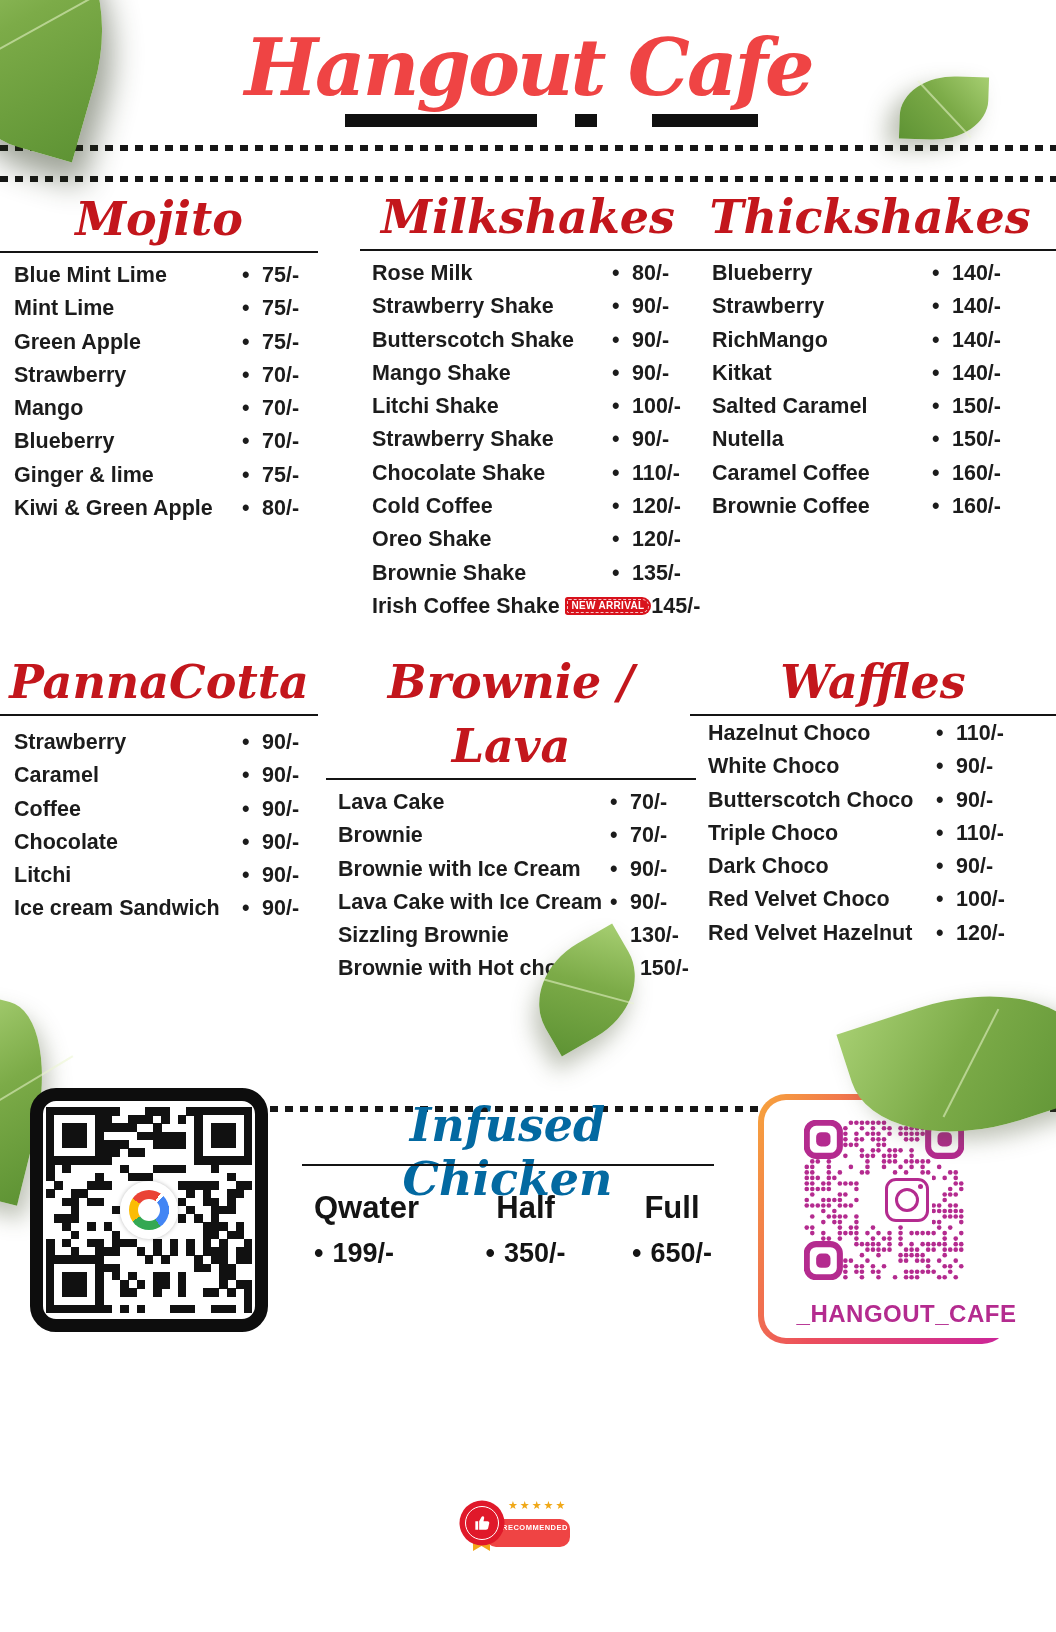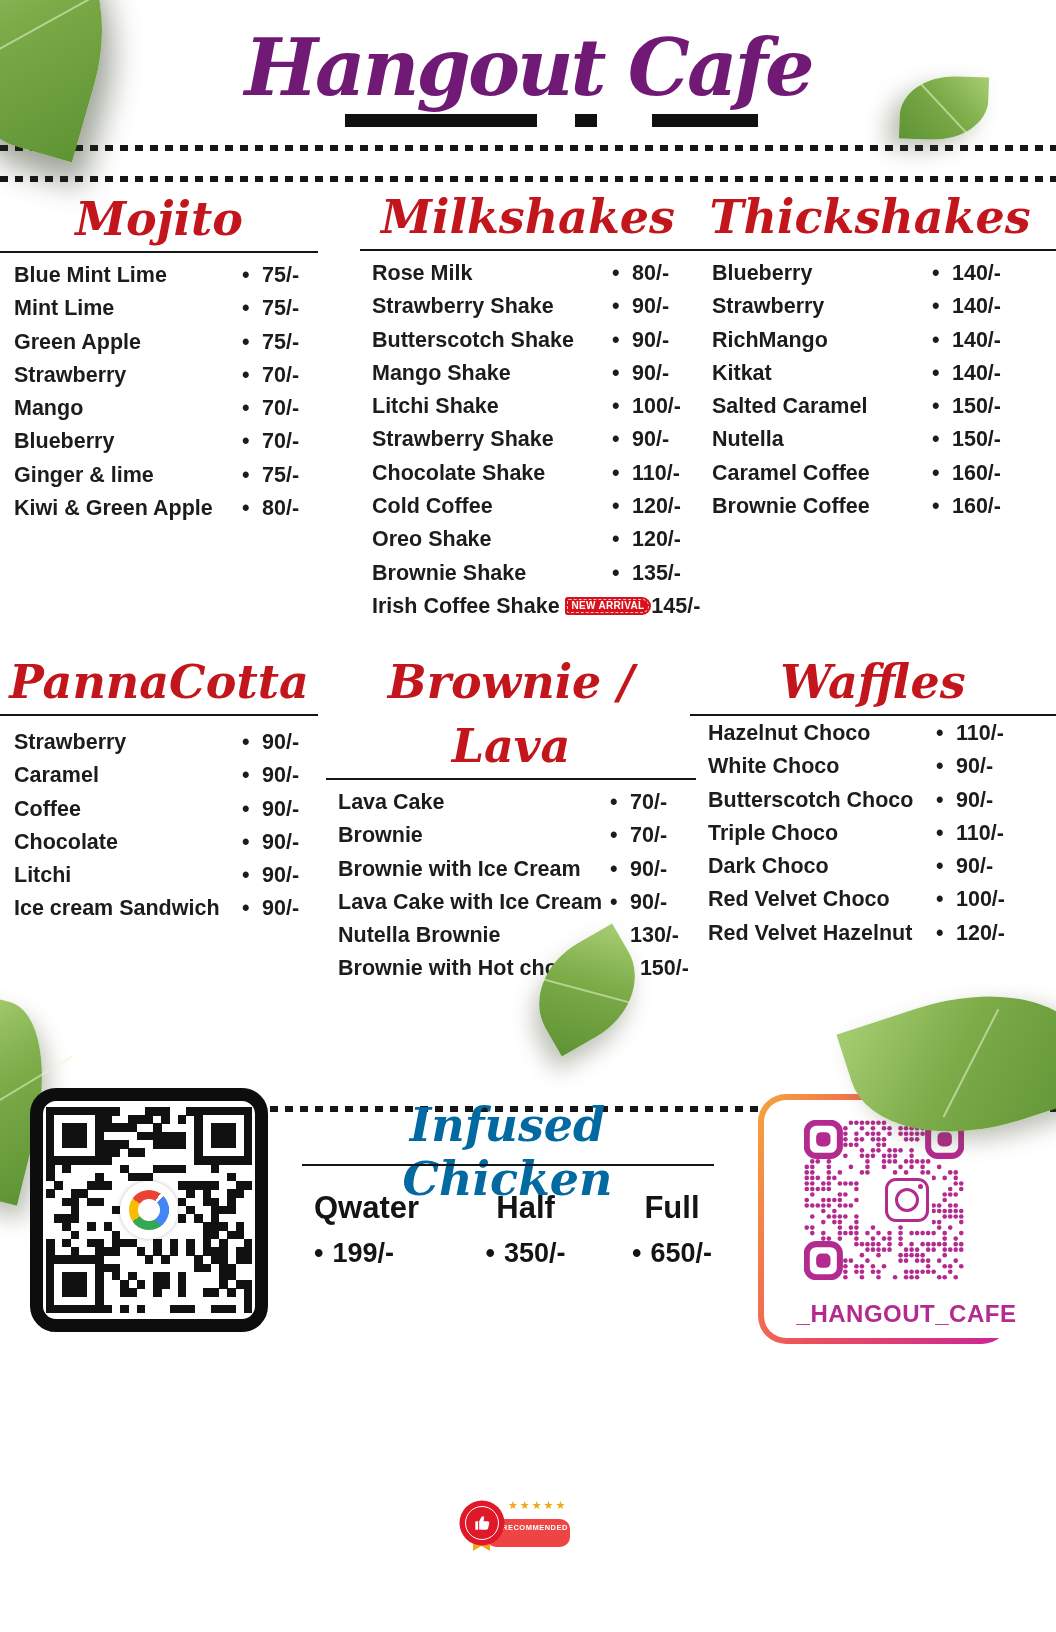--- a/index.html
+++ b/index.html
@@ -3,21 +3,21 @@
 <meta charset="utf-8">
 <style>
   html,body{margin:0;padding:0;background:#fff;}
   .page{position:relative;width:1056px;height:1632px;overflow:hidden;background:#fff;
         font-family:"Liberation Sans",sans-serif;color:#1c1c1c;}
 
   
   .script{font-family:"DejaVu Serif",serif;font-style:italic;font-weight:700;}
 
   .page-title{position:absolute;top:22px;left:0;width:100%;text-align:center;
-              font-size:78px;letter-spacing:-3px;color:#701a75;z-index:2;}
+              font-size:78px;letter-spacing:-3px;color:#ef4444;z-index:2;}
   .title-dash{position:absolute;height:13px;background:#101010;top:114px;z-index:2;}
   .td1{left:345px;width:88px;} .td2{left:433px;width:104px;}
   .td3{left:575px;width:22px;} .td4{left:652px;width:106px;}
 
   
   .dotline{position:absolute;left:0;width:1056px;height:6px;z-index:1;
            background:repeating-linear-gradient(90deg,#161616 0 8px,transparent 8px 15px);}
   .dl1{top:145px;} .dl2{top:176px;} .dl3{top:1106px;}
 
   
@@ -401,21 +401,21 @@
           </span>
         </li>
         <li>
           <span class="iname">Lava Cake with Ice Cream</span>
           <span class="iright">
             <span class="dot">•</span>
             <span>90/-</span>
           </span>
         </li>
         <li>
-          <span class="iname">Nutella Brownie</span>
+          <span class="iname">Sizzling Brownie</span>
           <span class="iright">
             <span class="dot">•</span>
             <span>130/-</span>
           </span>
         </li>
         <li>
           <span class="iname">Brownie with Hot chocolate</span>
           <span class="iright">
             <span class="dot">•</span>
             <span>150/-</span>

